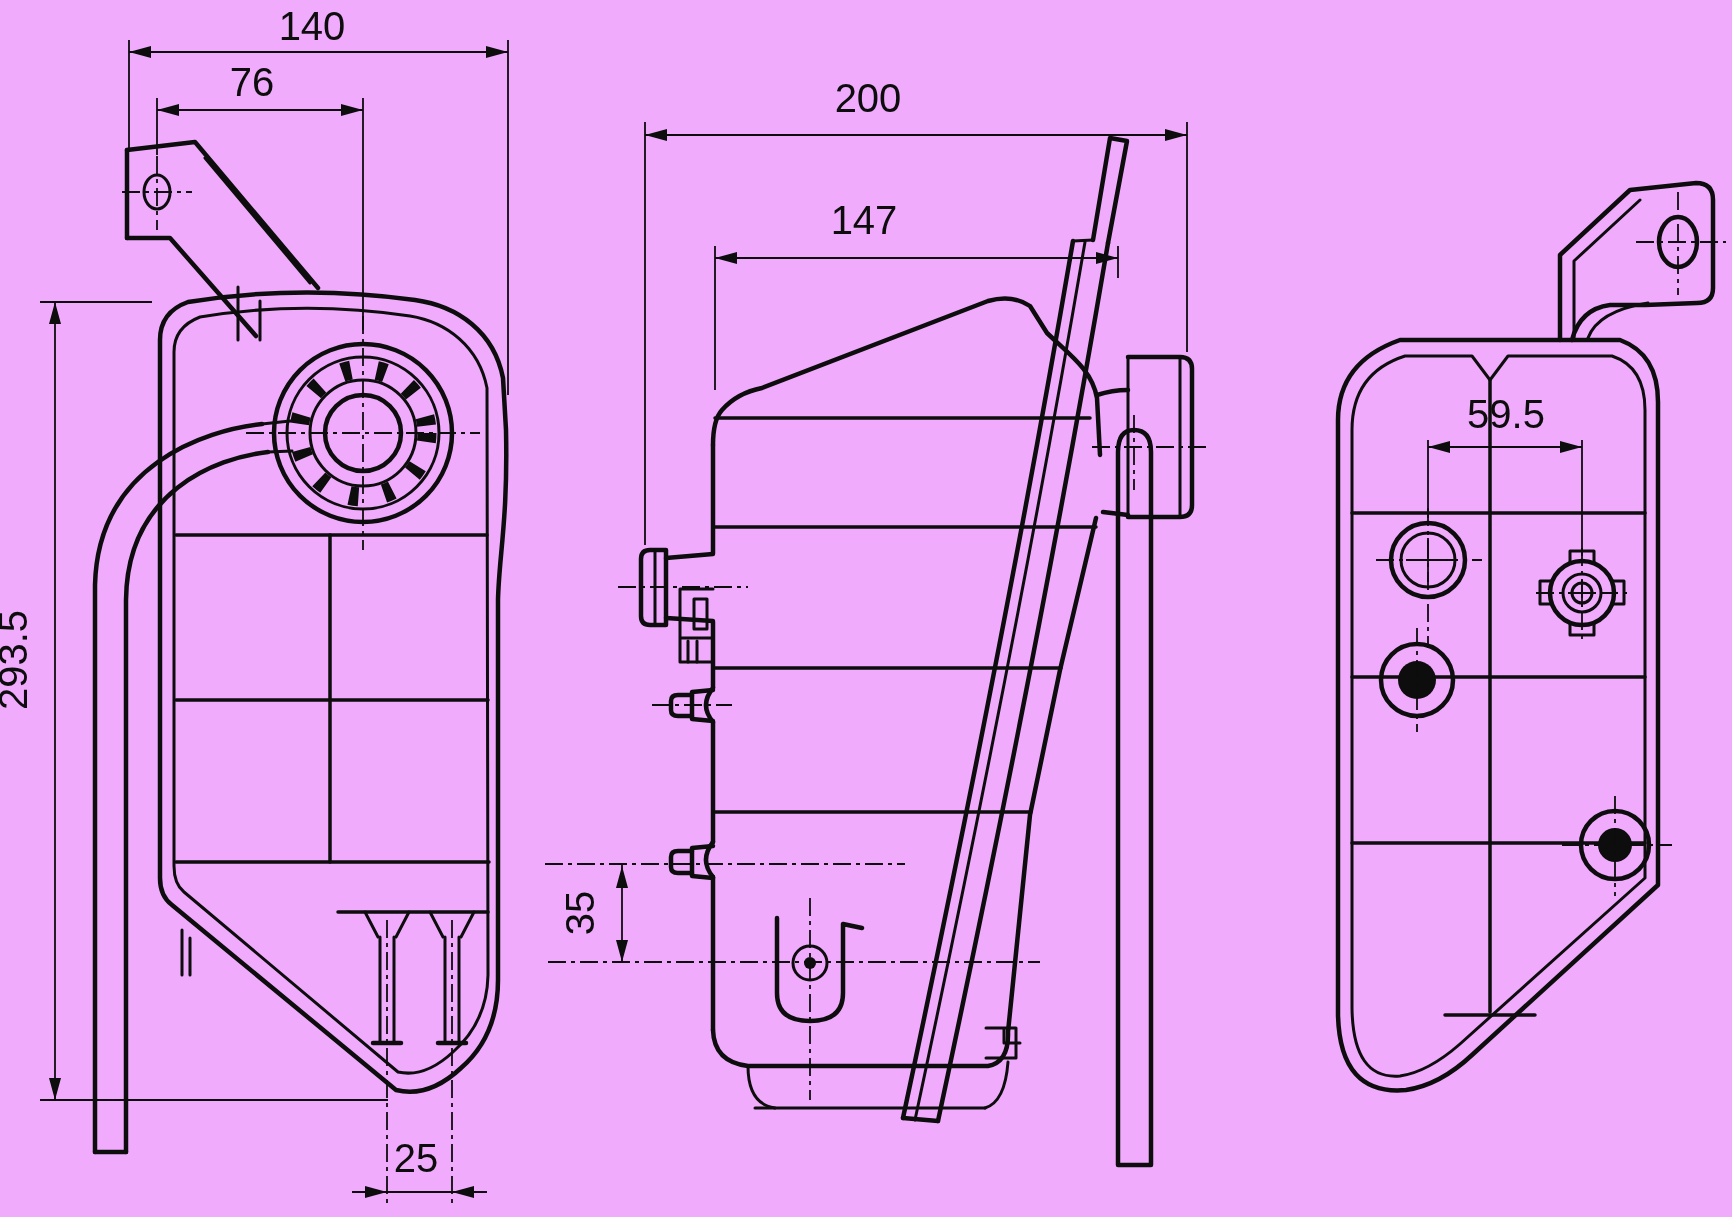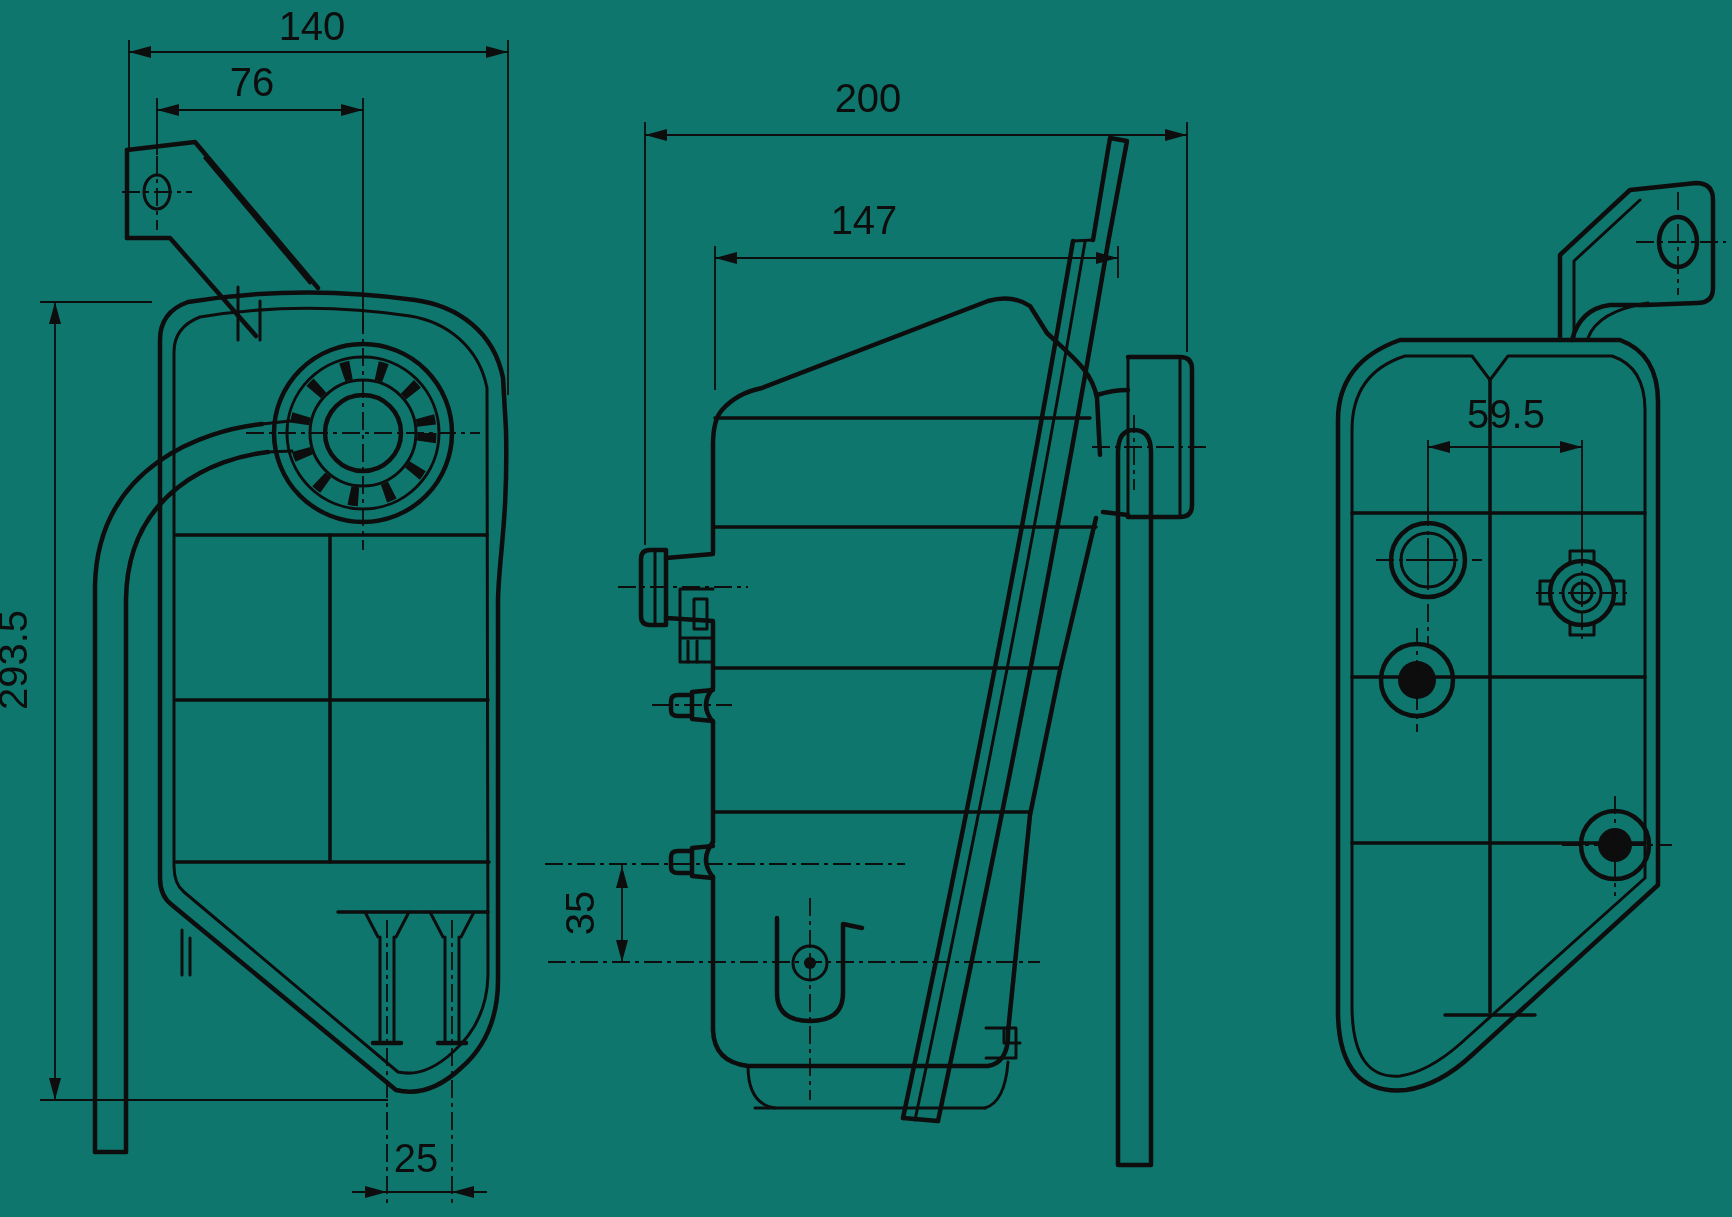--- a/index.html
+++ b/index.html
@@ -1,16 +1,16 @@
 <!DOCTYPE html>
 <html><head>
 <meta charset="utf-8">
 <style>
   html,body{margin:0;padding:0;background:#fff;width:1732px;height:1217px;overflow:hidden;}
-  #stage{position:relative;width:1732px;height:1217px;background:#0f766e;}
+  #stage{position:relative;width:1732px;height:1217px;background:#f0abfc;}
   svg{position:absolute;left:0;top:0;}
   .outline{fill:none;stroke:#0d0d0d;stroke-width:4.5;stroke-linecap:round;stroke-linejoin:round;}
   .inner{fill:none;stroke:#0d0d0d;stroke-width:3;stroke-linecap:round;stroke-linejoin:round;}
   .seam{fill:none;stroke:#0d0d0d;stroke-width:3.5;stroke-linecap:round;}
   .thin{fill:none;stroke:#0d0d0d;stroke-width:1.8;}
   .cl{fill:none;stroke:#0d0d0d;stroke-width:1.8;stroke-dasharray:18 5 4 5;}
   .dim{fill:none;stroke:#0d0d0d;stroke-width:1.8;}
   .arrow{fill:#0d0d0d;stroke:none;}
   .ribring{fill:none;stroke:#0d0d0d;stroke-width:19;stroke-dasharray:9 26;}
   .blackdot{fill:#0d0d0d;stroke:none;}

